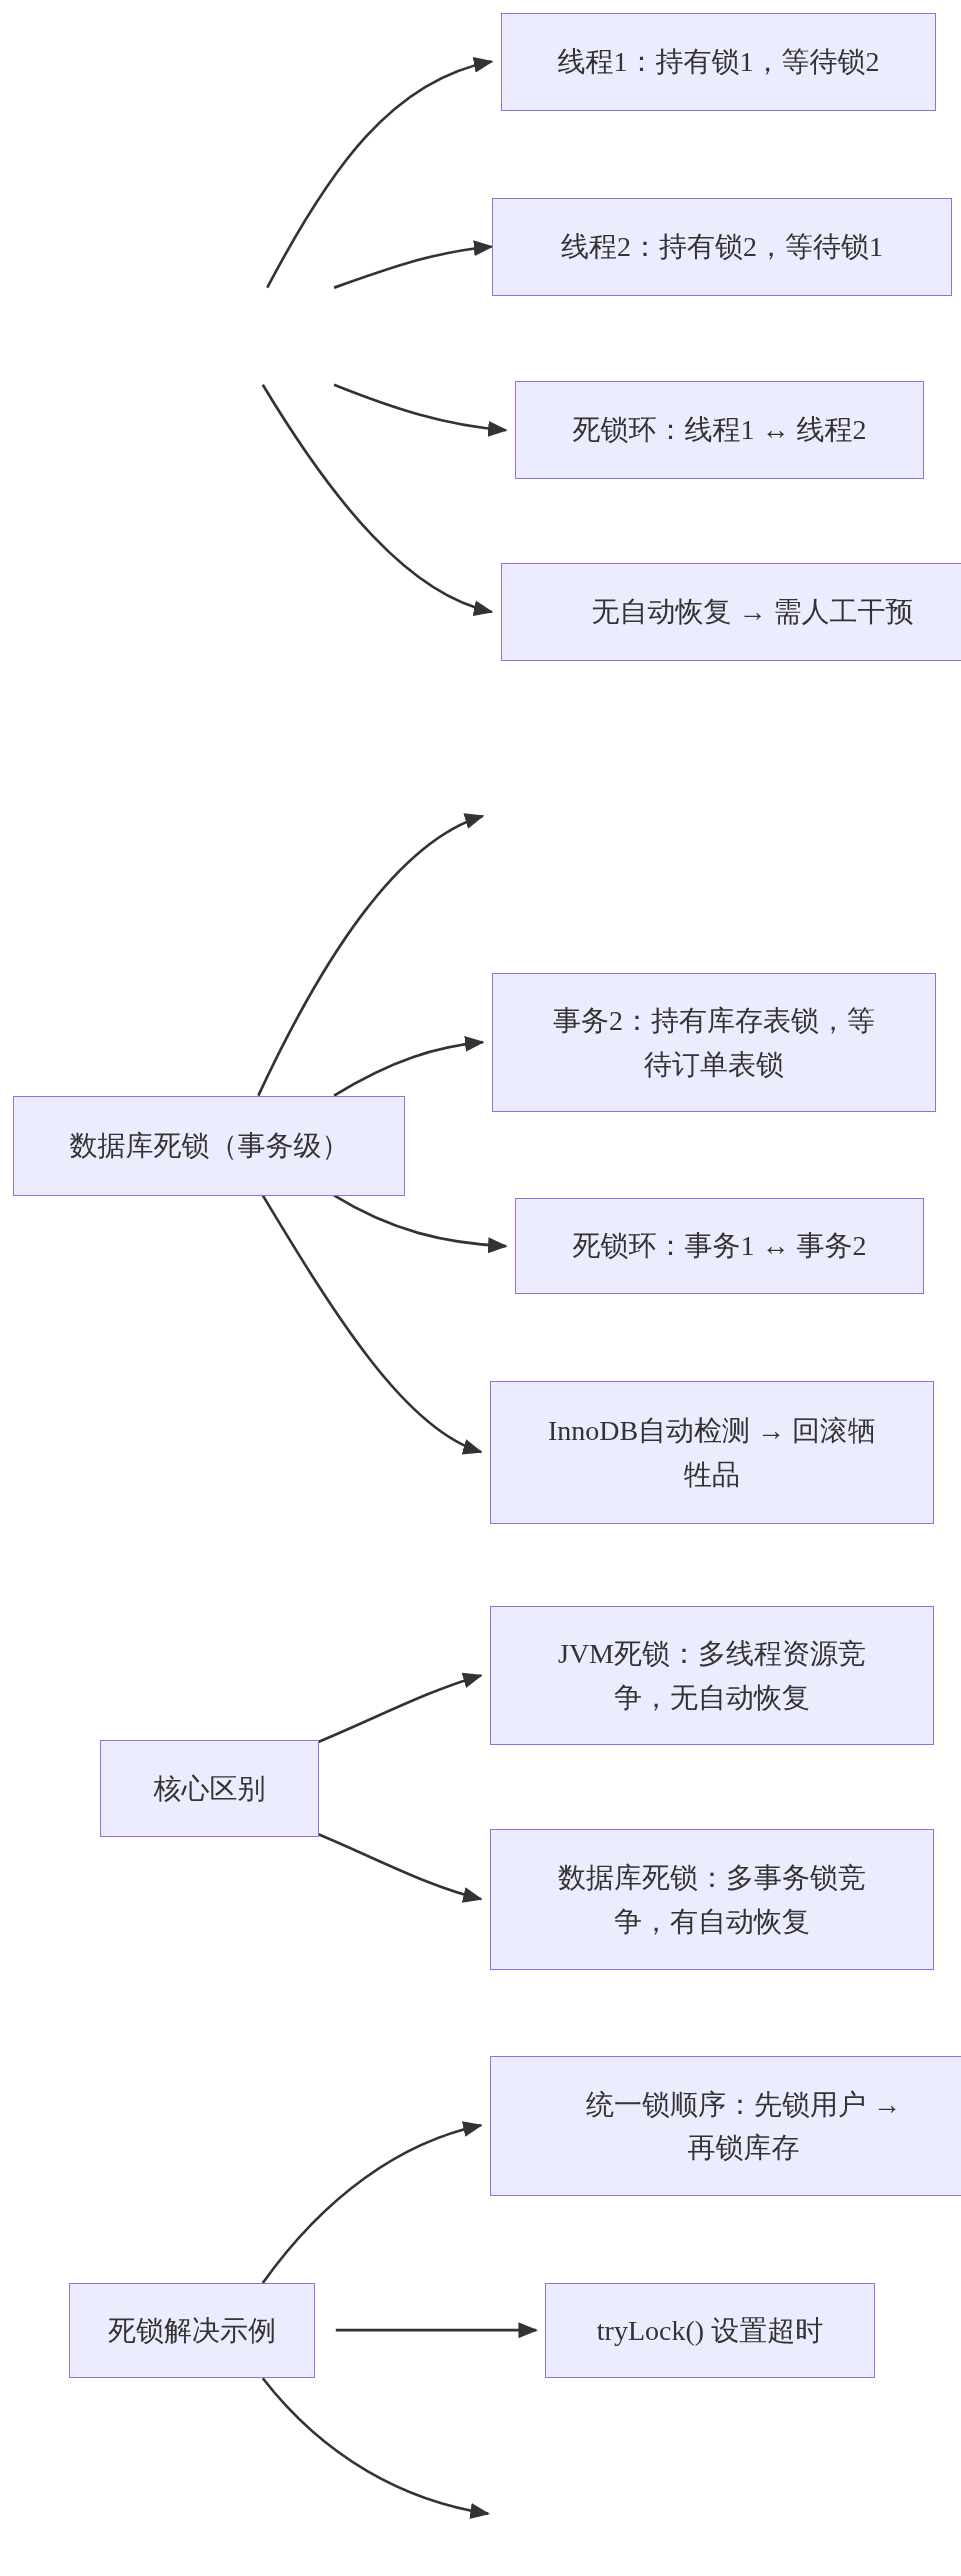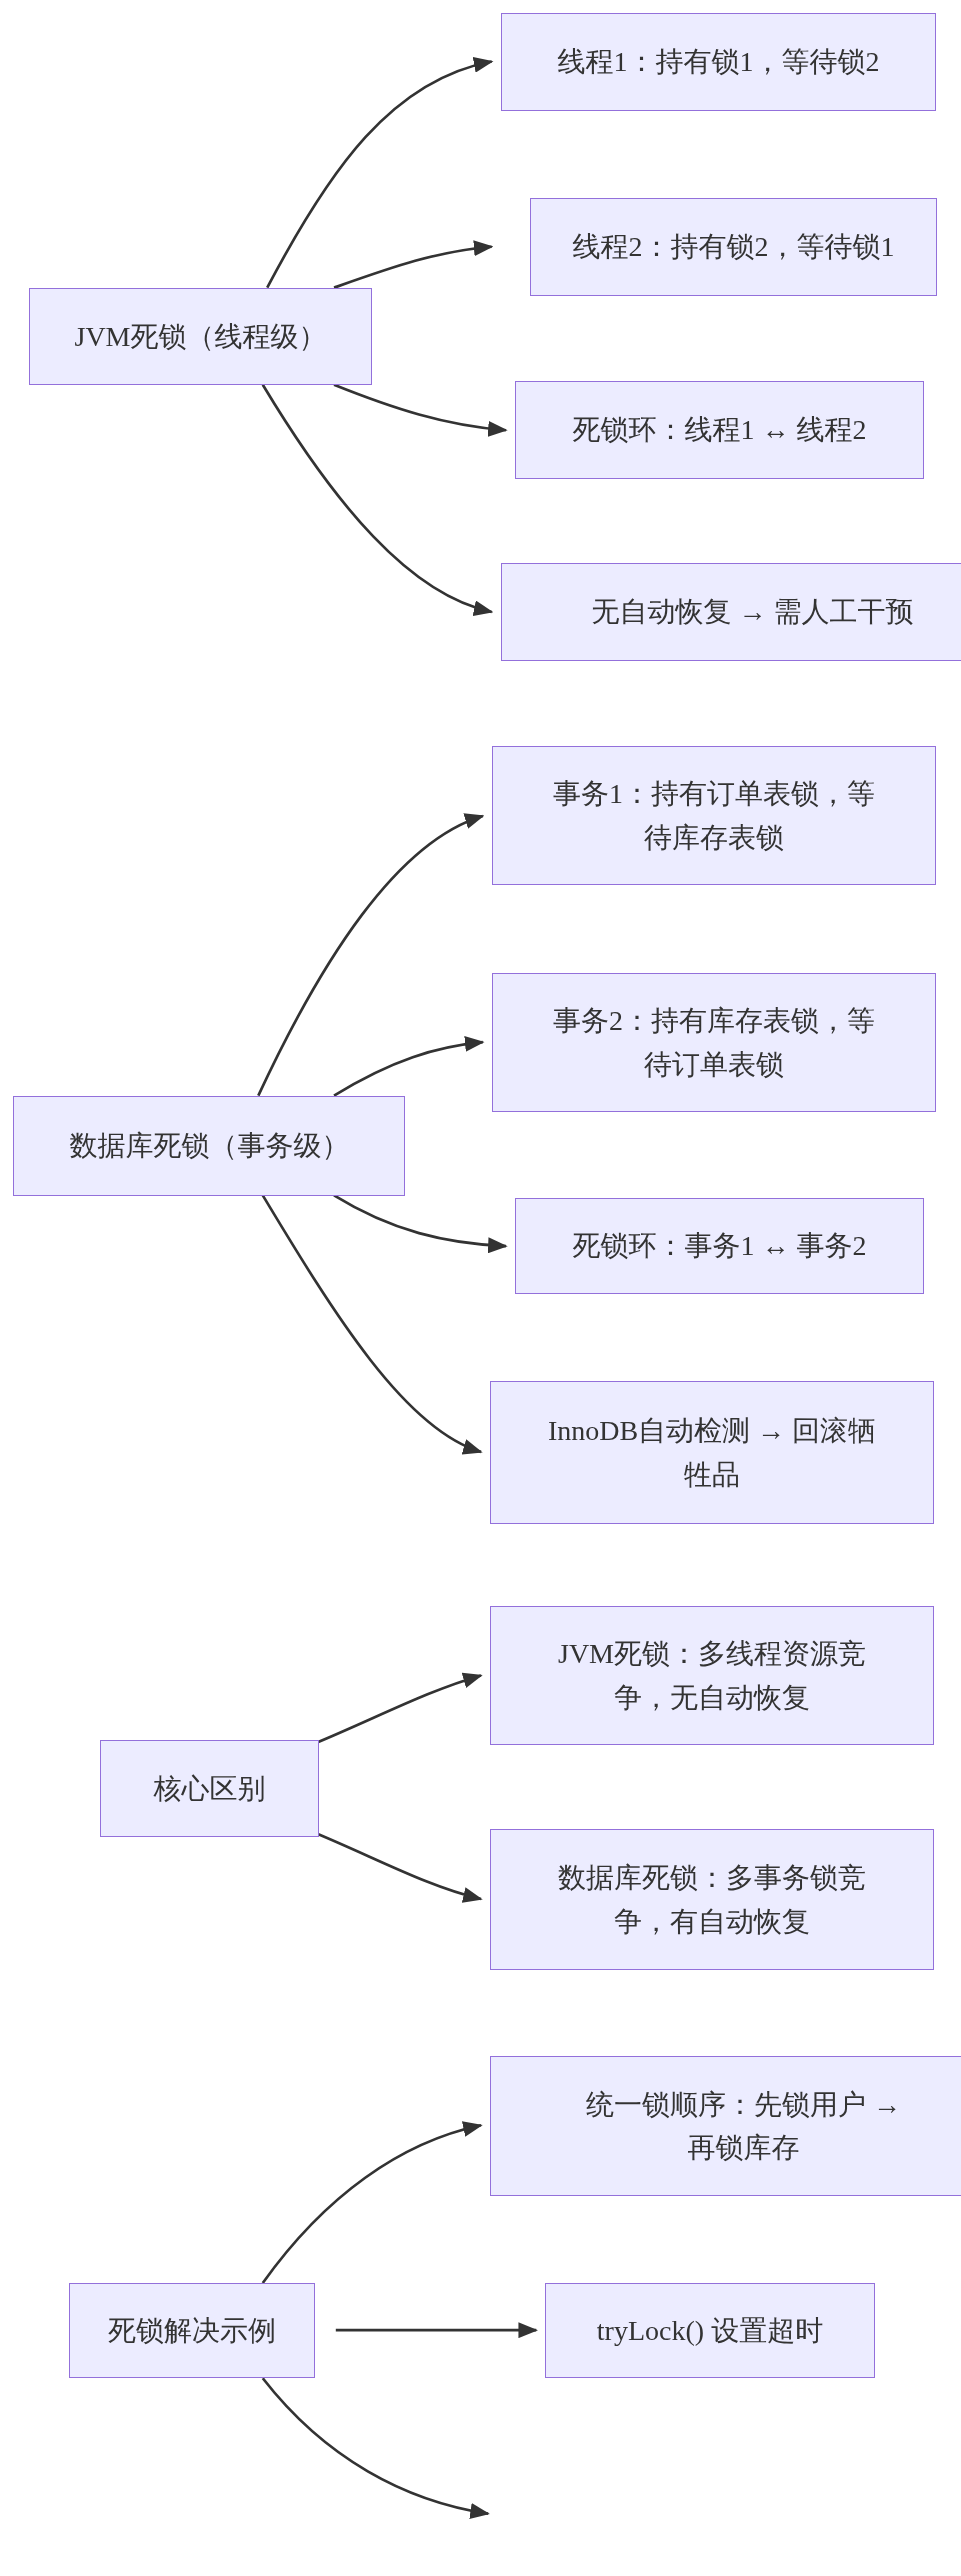--- a/index.html
+++ b/index.html
@@ -75,29 +75,26 @@
     <path d="M295,1342 C375,1475 455,1605 540,1630" marker-end="url(#arrow)"></path>
 
     <path d="M352,1958 C420,1930 480,1898 540,1881" marker-end="url(#arrow)"></path>
     <path d="M352,2057 C420,2085 480,2118 540,2132" marker-end="url(#arrow)"></path>
 
     <path d="M295,2563 C365,2465 450,2405 540,2386" marker-end="url(#arrow)"></path>
     <path d="M377,2616 L602,2616" marker-end="url(#arrow)"></path>
     <path d="M295,2670 C365,2760 455,2808 548,2822" marker-end="url(#arrow)"></path>
   </svg>
 
-  <div class="node" style="left:29px;top:288px;width:343px;height:97px">JVM死锁（线程级）</div>
   <div class="node" style="left:501px;top:12.5px;width:435px;height:98px">线程1：持有锁1，等待锁2</div>
-  <div class="node" style="left:530px;top:198px;width:407px;height:98px">线程2：持有锁2，等待锁1</div>
+  <div class="node" style="left:492px;top:198px;width:460px;height:98px">线程2：持有锁2，等待锁1</div>
   <div class="node" style="left:515px;top:381px;width:409px;height:98px">死锁环：线程1 ↔ 线程2</div>
   <div class="node" style="left:501px;top:563px;width:503px;height:98px">无自动恢复 → 需人工干预</div>
 
   <div class="node" style="left:13.4px;top:1096px;width:392px;height:100px">数据库死锁（事务级）</div>
-  <div class="node" style="left:492px;top:746px;width:444px;height:139px">事务1：持有订单表锁，等
-待库存表锁</div>
   <div class="node" style="left:492px;top:973px;width:444px;height:139px">事务2：持有库存表锁，等
 待订单表锁</div>
   <div class="node" style="left:515px;top:1198px;width:409px;height:96px">死锁环：事务1 ↔ 事务2</div>
   <div class="node" style="left:100px;top:1740px;width:219px;height:97px">核心区别</div>
 
   <div class="node" style="left:490px;top:1381px;width:444px;height:143px">InnoDB自动检测 → 回滚牺
 牲品</div>
   <div class="node" style="left:490px;top:1606px;width:444px;height:139px">JVM死锁：多线程资源竞
 争，无自动恢复</div>
   <div class="node" style="left:490px;top:1829px;width:444px;height:141px">数据库死锁：多事务锁竞

